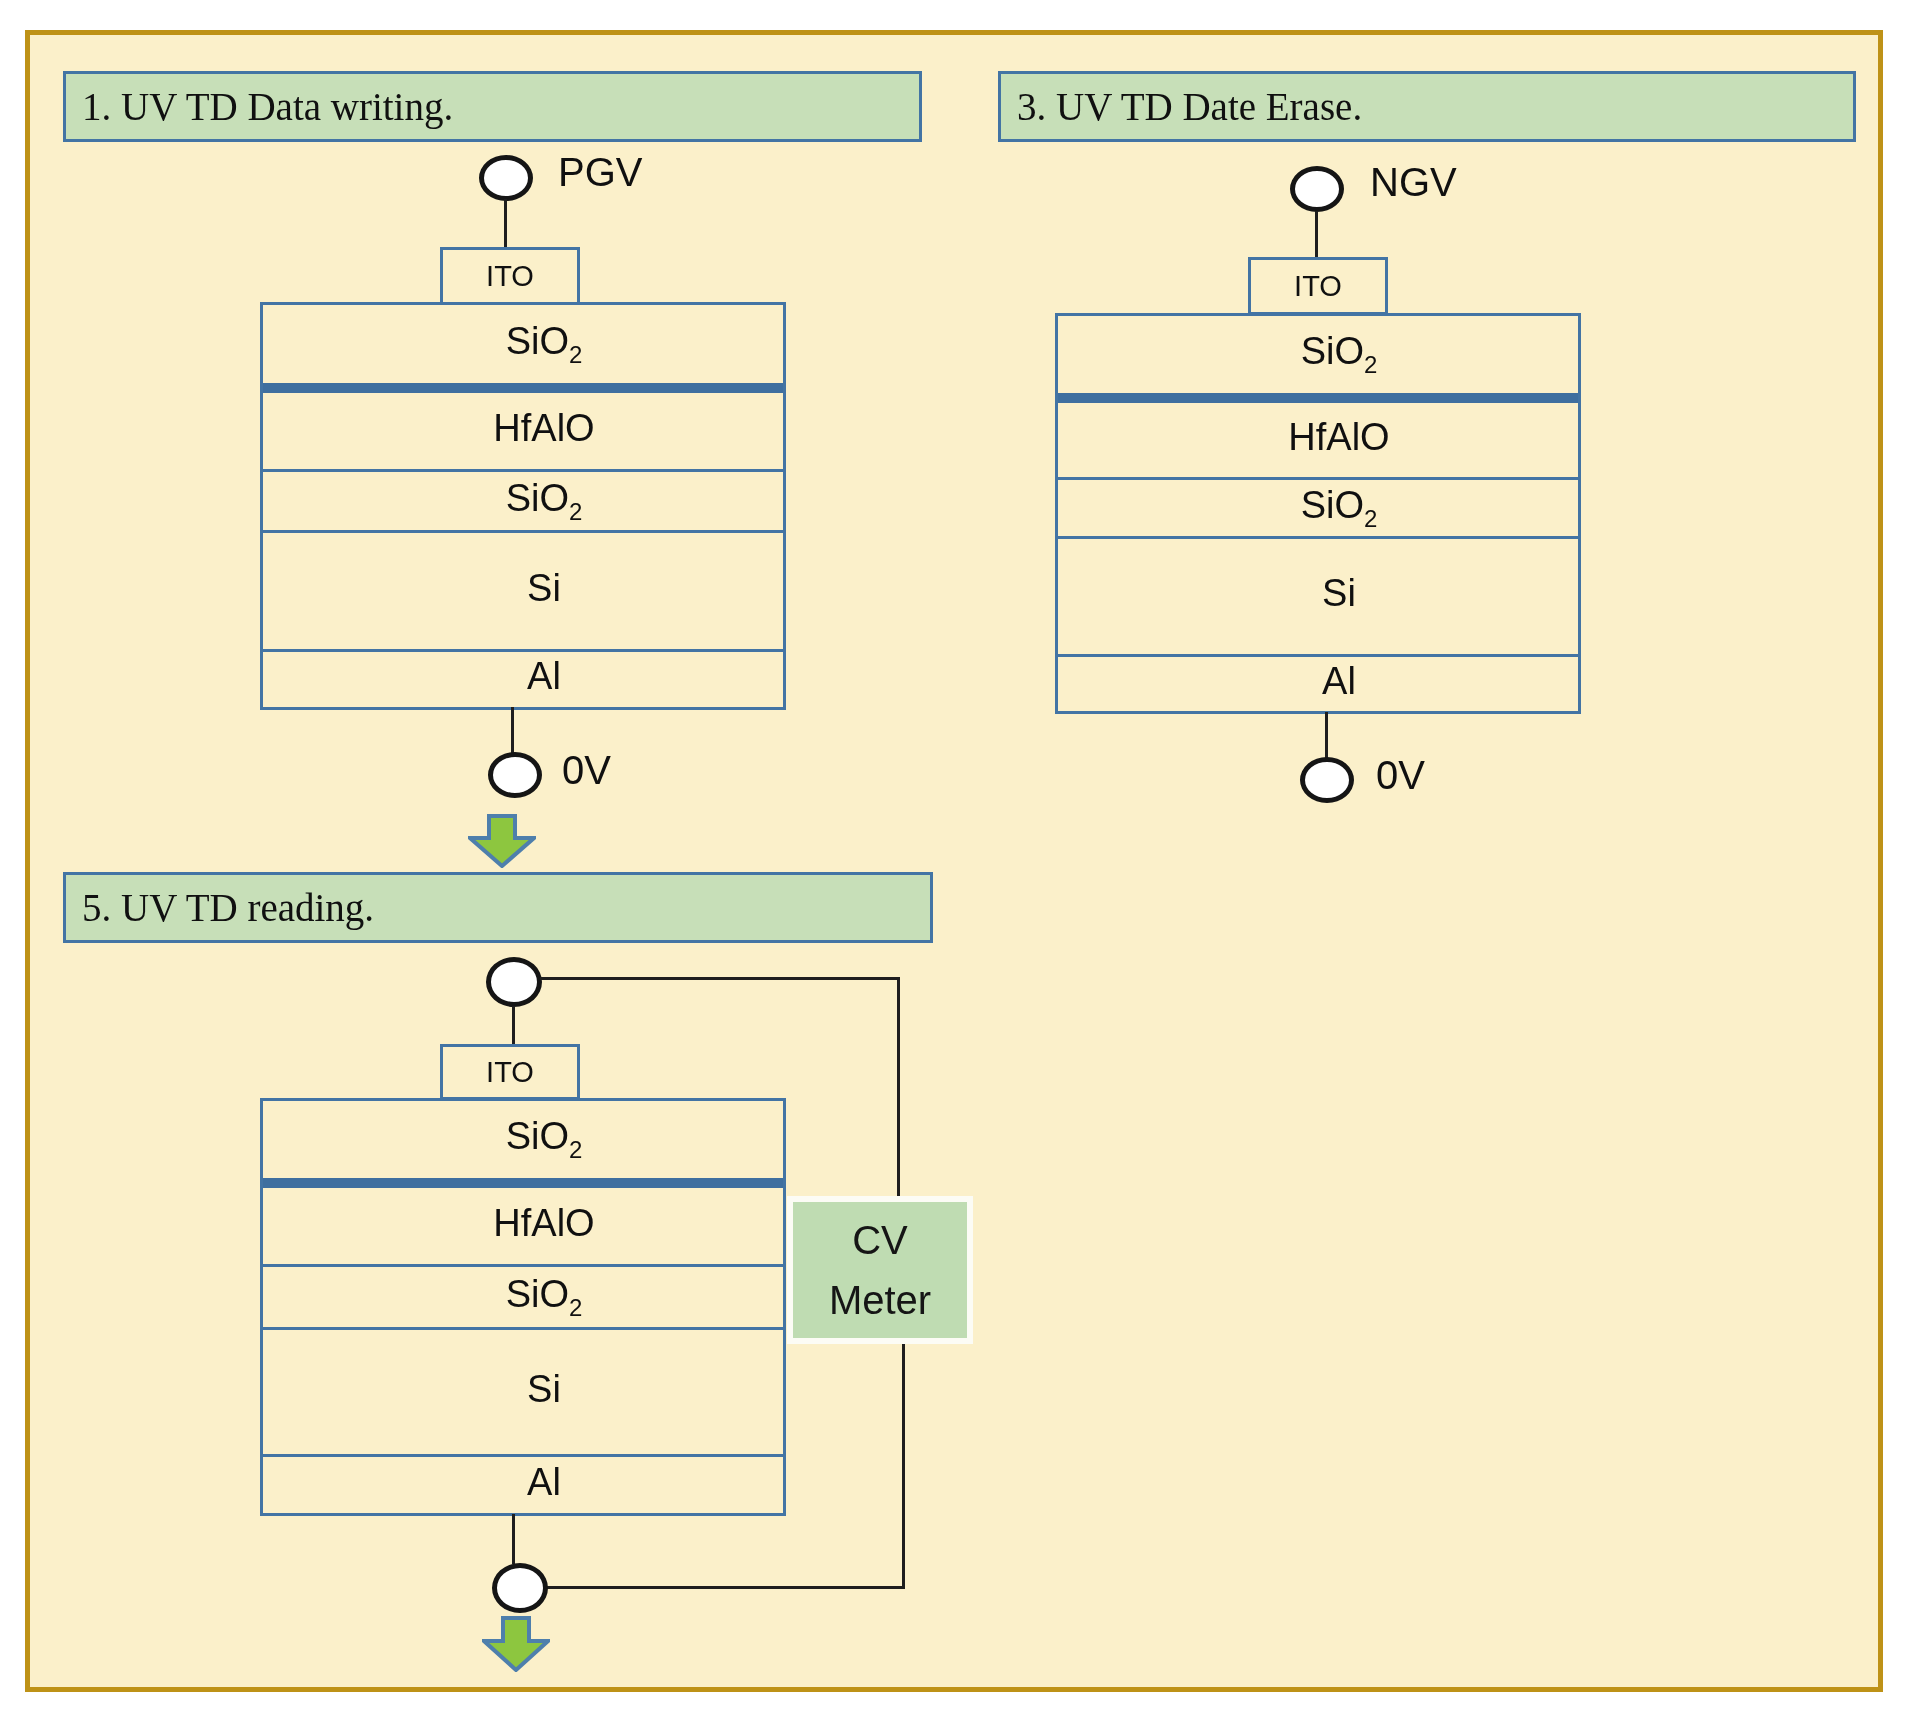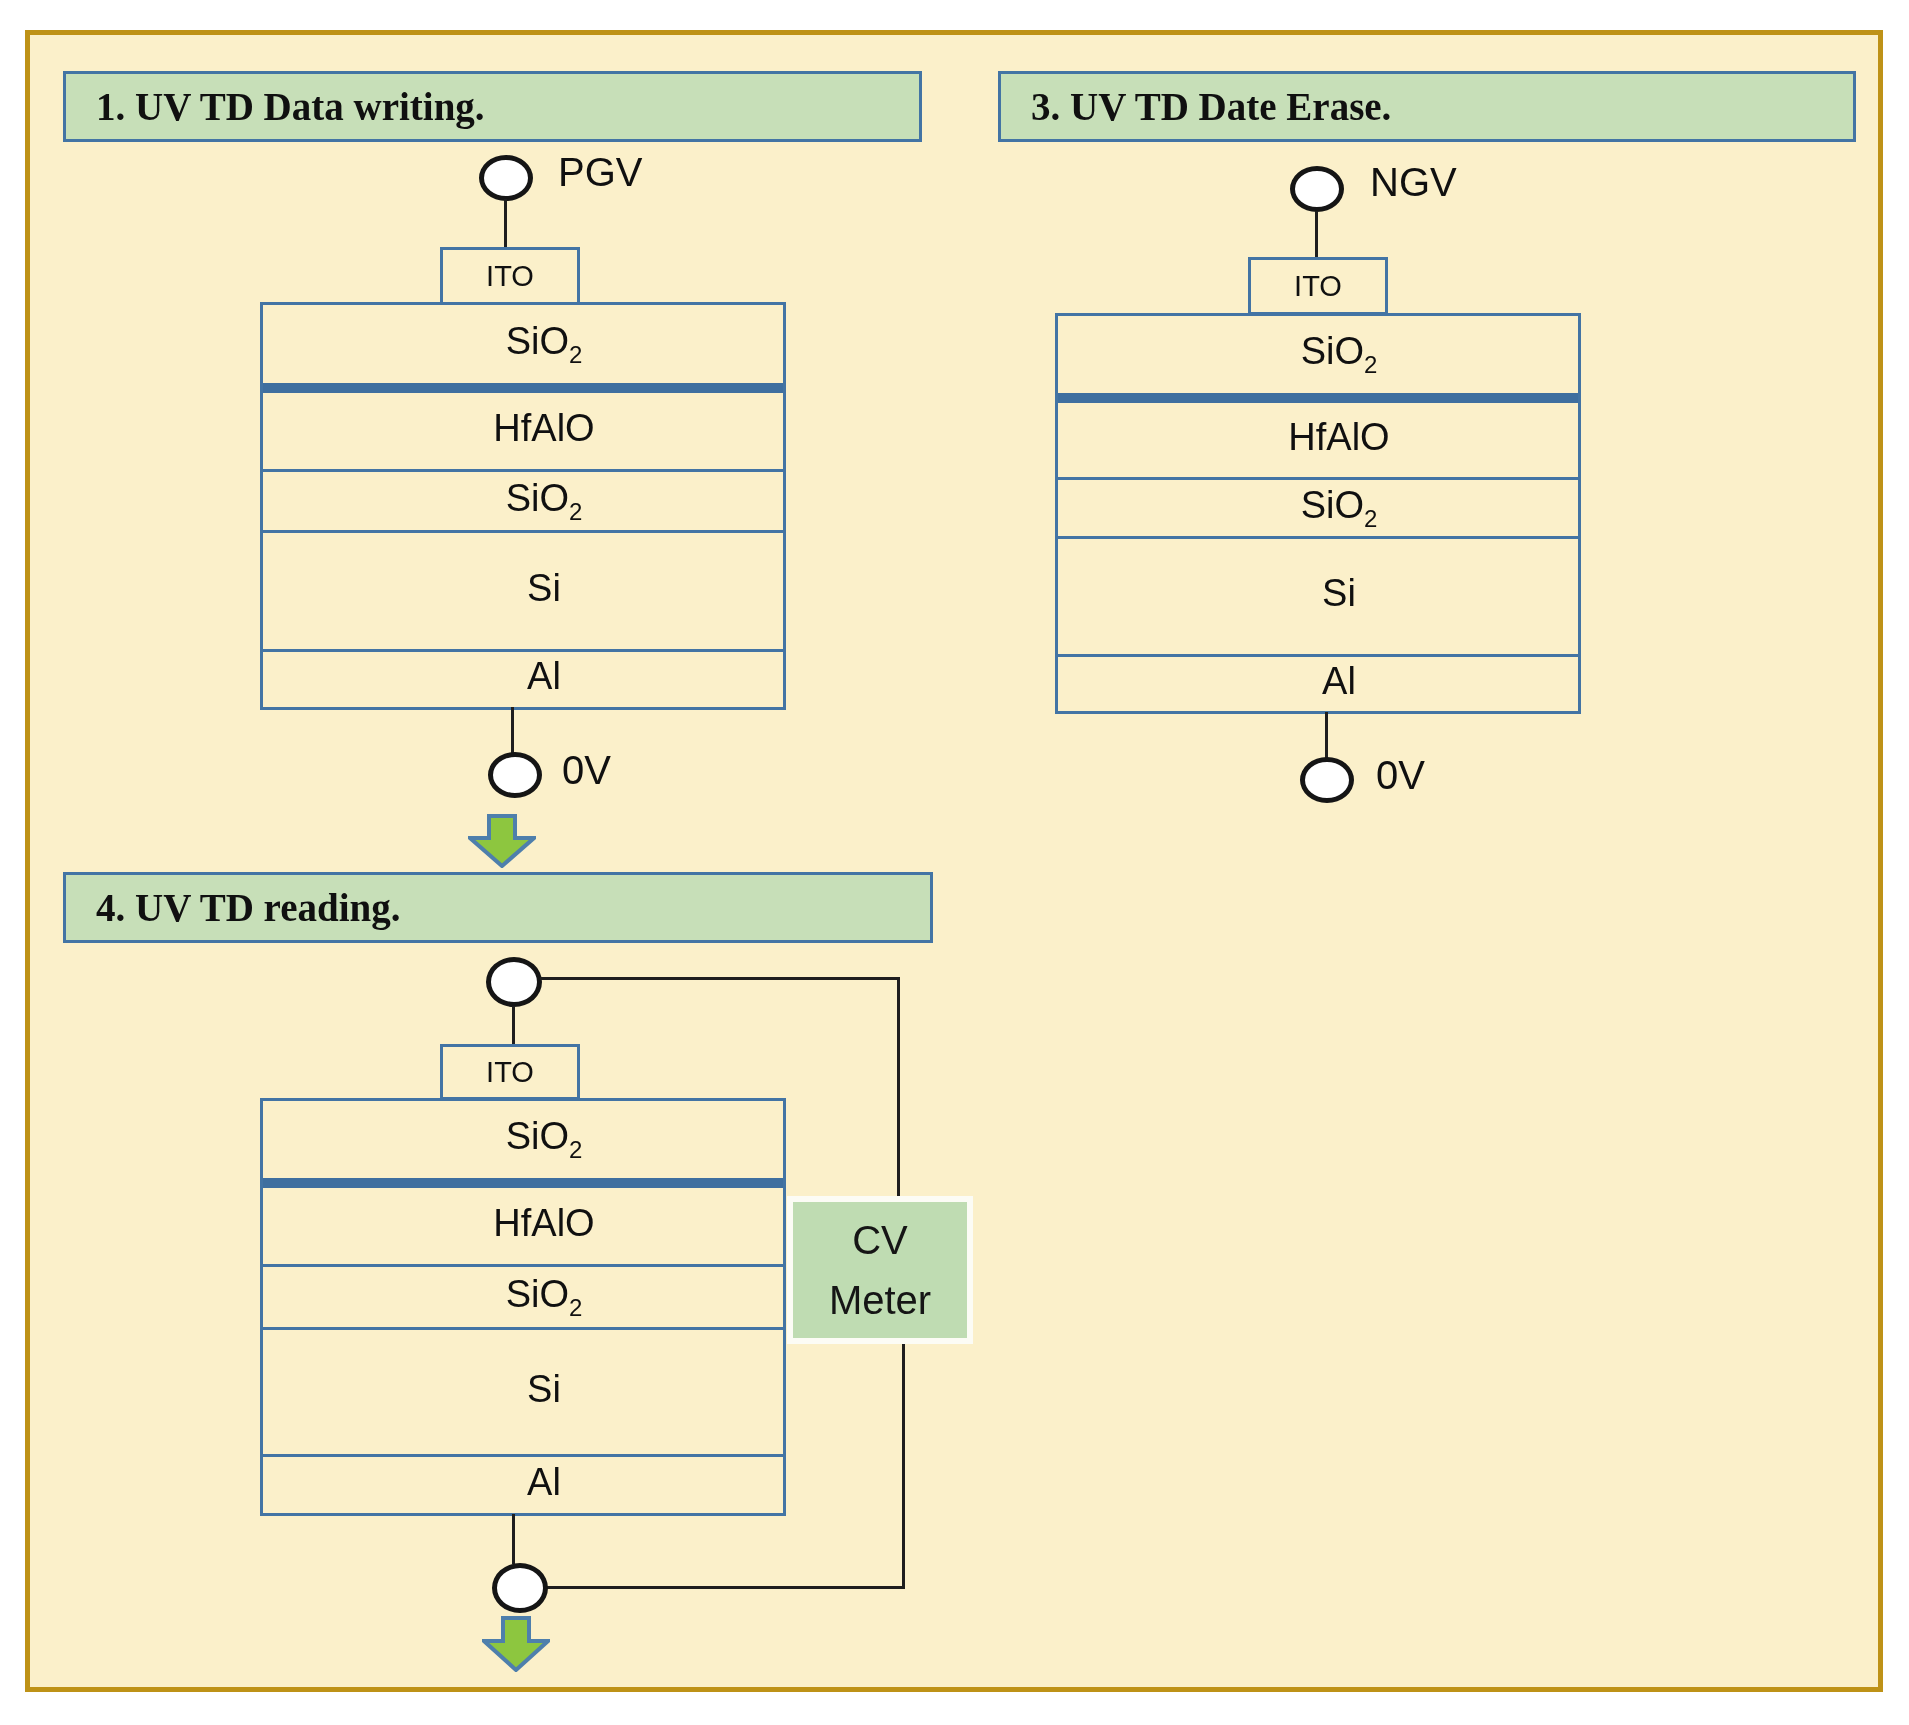--- a/index.html
+++ b/index.html
@@ -12,22 +12,22 @@
     --arrowGreen:#8DC63F;
     --wire:#1E1E1E;
     --ink:#101010;
   }
   html,body{margin:0;padding:0;background:#ffffff;}
   .page{position:relative;width:1909px;height:1725px;background:#ffffff;overflow:hidden;
         font-family:"Liberation Sans",sans-serif;color:var(--ink);}
   .frame{position:absolute;left:25px;top:30px;width:1858px;height:1662px;
          background:var(--cream);border:5px solid var(--gold);box-sizing:border-box;}
   .banner{position:absolute;background:var(--green);border:3px solid var(--blue);
-          box-sizing:border-box;display:flex;align-items:center;padding-left:30px;
-          font-family:"Liberation Serif",serif;font-weight:bold;font-size:39px;color:var(--ink);}
+          box-sizing:border-box;display:flex;align-items:center;padding-left:16px;
+          font-family:"Liberation Serif",serif;font-weight:normal;font-size:39px;color:var(--ink);}
   .term{position:absolute;background:#ffffff;border:5px solid #151515;border-radius:50%;
         box-sizing:border-box;}
   .tlabel{position:absolute;font-size:40px;color:var(--ink);white-space:nowrap;}
   .wv{position:absolute;width:3px;background:var(--wire);}
   .wh{position:absolute;height:3px;background:var(--wire);}
   .electrode{position:absolute;border:3px solid var(--blue);box-sizing:border-box;
              display:flex;align-items:center;justify-content:center;font-size:29px;}
   .stack{position:absolute;border:3px solid var(--blue);box-sizing:border-box;}
   .layer{display:flex;align-items:center;justify-content:center;font-size:38px;
          border-bottom:3px solid var(--blue);box-sizing:border-box;padding-left:42px;}
@@ -113,21 +113,21 @@
     <div class="layer last" style="height:54px;">
       <span class="chem"><span>Al</span><sub></sub></span>
     </div>
   </div>
 
   <div class="wv" style="left:1325px;top:712px;height:46px;"></div>
   <div class="term" style="left:1300px;top:757px;width:54px;height:46px;"></div>
   <div class="tlabel" style="left:1376px;top:753px;">0V</div>
 
   <div class="banner" style="left:63px;top:872px;width:870px;height:71px;">
-    <span>4. UV TD reading.</span>
+    <span>5. UV TD reading.</span>
   </div>
 
   <div class="term" style="left:486px;top:957px;width:56px;height:50px;"></div>
   <div class="wh" style="left:540px;top:977px;width:360px;"></div>
   <div class="wv" style="left:897px;top:977px;height:223px;"></div>
   <div class="wv" style="left:512px;top:1006px;height:38px;"></div>
 
   <div class="electrode" style="left:440px;top:1044px;width:140px;height:56px;">
     <span>ITO</span>
   </div>

